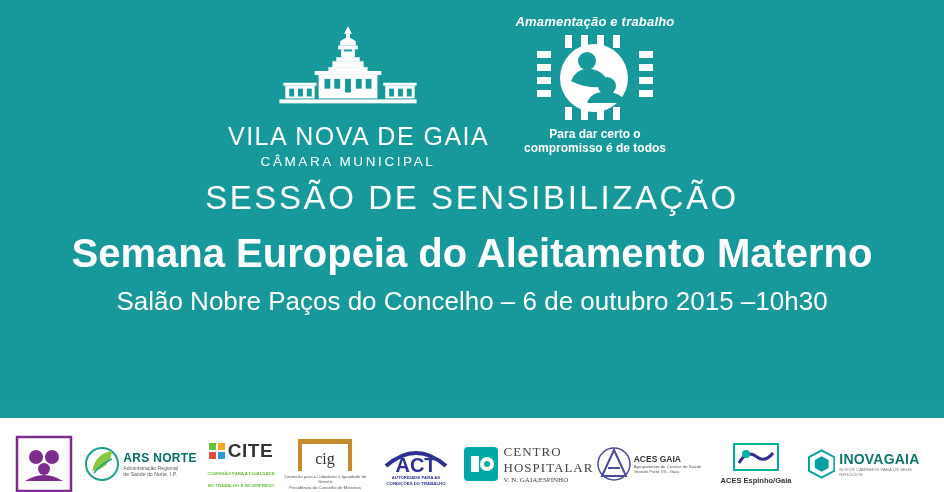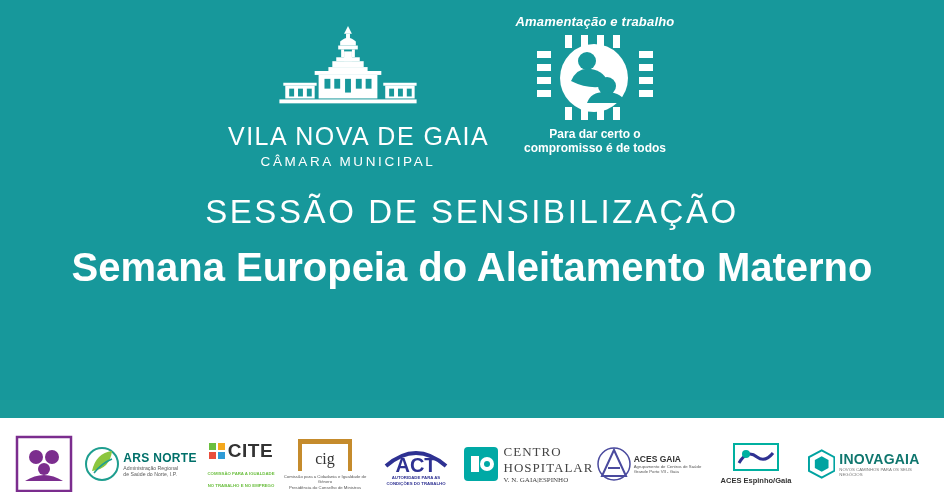--- a/index.html
+++ b/index.html
@@ -90,21 +90,21 @@
   }
   .amam-bottom {
     font-size: 12px;
     font-weight: bold;
     line-height: 14px;
     color: #ffffff;
   }
   
   .headline-block {
     position: absolute;
-    top: 192px;
+    top: 178px;
     left: 0;
     width: 944px;
     text-align: center;
     color: #ffffff;
   }
   .h-kicker {
     font-size: 33px;
     letter-spacing: 2.6px;
     font-weight: 400;
     line-height: 40px;
@@ -259,20 +259,21 @@
         </g>
       </svg>
       <div class="amam-bottom">Para dar certo o</div>
       <div class="amam-bottom">compromisso é de todos</div>
     </div>
   </div>
 
   <div class="headline-block">
     <div class="h-kicker">SESSÃO DE SENSIBILIZAÇÃO</div>
     <div class="h-title">Semana Europeia do Aleitamento Materno</div>
+    <div class="h-sub">Salão Nobre Paços do Concelho – 6 de outubro 2015 –10h30</div>
   </div>
 
   <div class="footer-bar">
 
     <div class="f-logo fl1">
       <svg width="58" height="58" viewBox="0 0 58 58">
         <rect x="2" y="2" width="54" height="54" fill="none" stroke="#7b2d8e" stroke-width="2.5"></rect>
         <circle cx="21" cy="22" r="7" fill="#7b2d8e"></circle>
         <circle cx="37" cy="22" r="7" fill="#7b2d8e"></circle>
         <circle cx="29" cy="34" r="6" fill="#7b2d8e"></circle>

